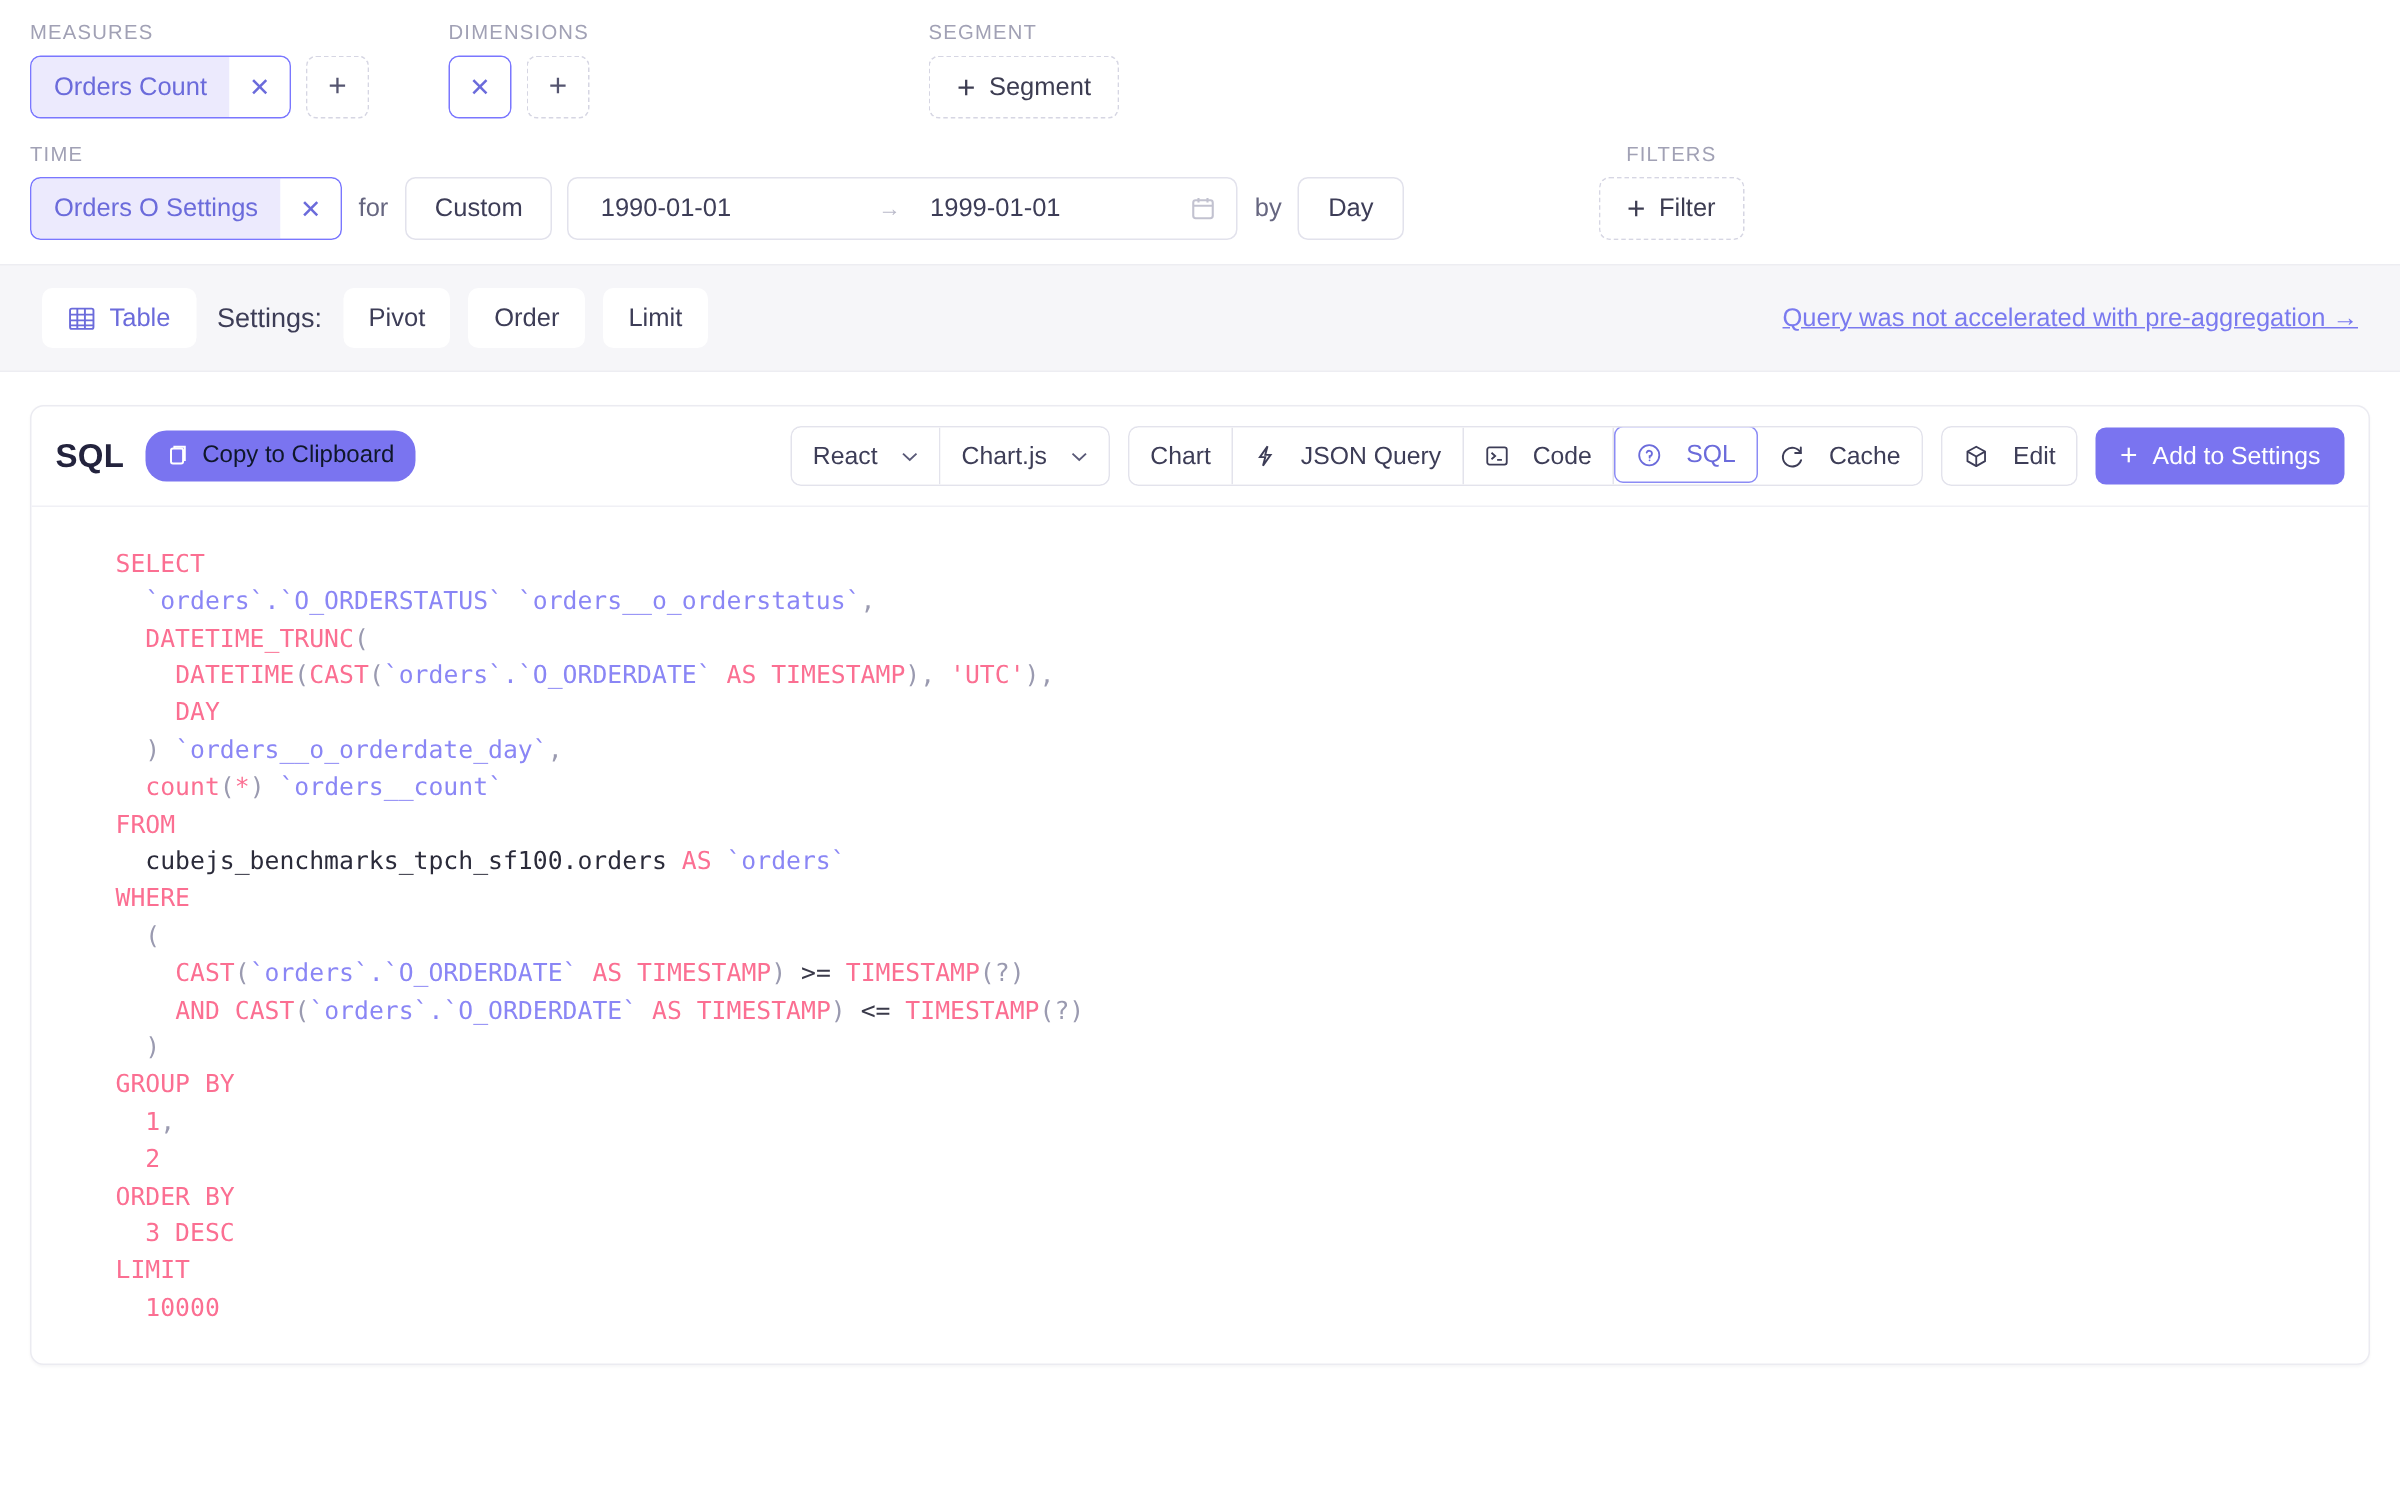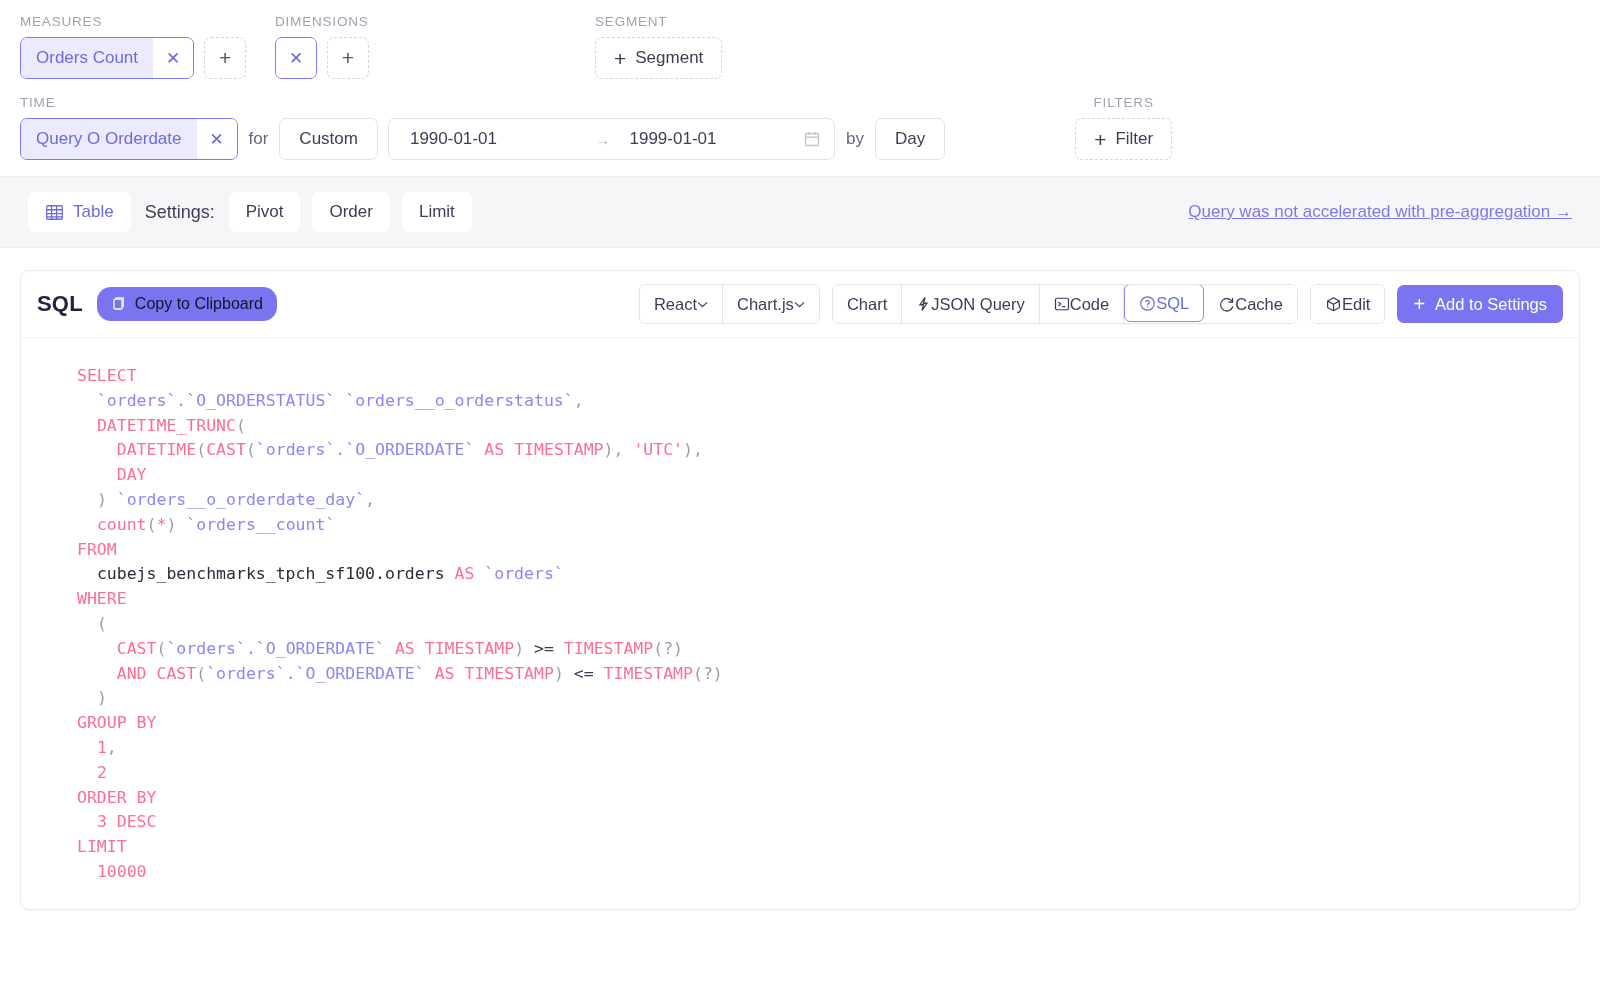--- a/index.html
+++ b/index.html
@@ -70,21 +70,21 @@
   .add-dashed.wide {
     padding: 0 18px;
     font-size: 17px;
     gap: 9px;
     margin-left: 0;
   }
   .add-dashed .plus { font-size: 21px; line-height: 1; color:#3d3d52; }
   .add-dashed .txt { font-size: 17px; color:#3d3d52; }
 
   .col-measures { width: 255px; }
-  .col-dimensions { width: 320px; }
+  .col-dimensions { width: 320px; margin-left: 24px; }
   .col-segment { }
 
   
   #time-row { margin-top: 16px; display: flex; align-items: flex-start; }
   .inline-word {
     font-size: 17px; color: #666680;
     margin: 0 11px;
     line-height: 42px;
   }
   .plain-btn {
@@ -178,21 +178,21 @@
 
   .btn-group {
     display: inline-flex;
     border: 1px solid #e3e3ec;
     border-radius: 7px;
     overflow: hidden;
     background: #fff;
     margin-left: 12px;
   }
   .btn-group > .gb {
-    display: inline-flex; align-items: center; gap: 0;
+    display: inline-flex; align-items: center; gap: 16px;
     height: 38px;
     padding: 0 14px;
     font-size: 16.5px;
     color: #3d3d57;
     background: #fff;
     border-right: 1px solid #e3e3ec;
     cursor: pointer;
     white-space: nowrap;
   }
   .btn-group > .gb:last-child { border-right: none; }
@@ -271,21 +271,21 @@
     </div>
 
   </div>
 
   <div id="time-row">
 
     <div class="group">
       <div class="section-label">TIME</div>
       <div class="controls">
         <div class="chip">
-          <span class="chip-label">Query O Orderdate</span>
+          <span class="chip-label">Orders O Settings</span>
           <span class="chip-x">✕</span>
         </div>
 
         <span class="inline-word">for</span>
 
         <div class="plain-btn">Custom</div>
 
         <div style="width:10px"></div>
 
         <div class="range-box">

